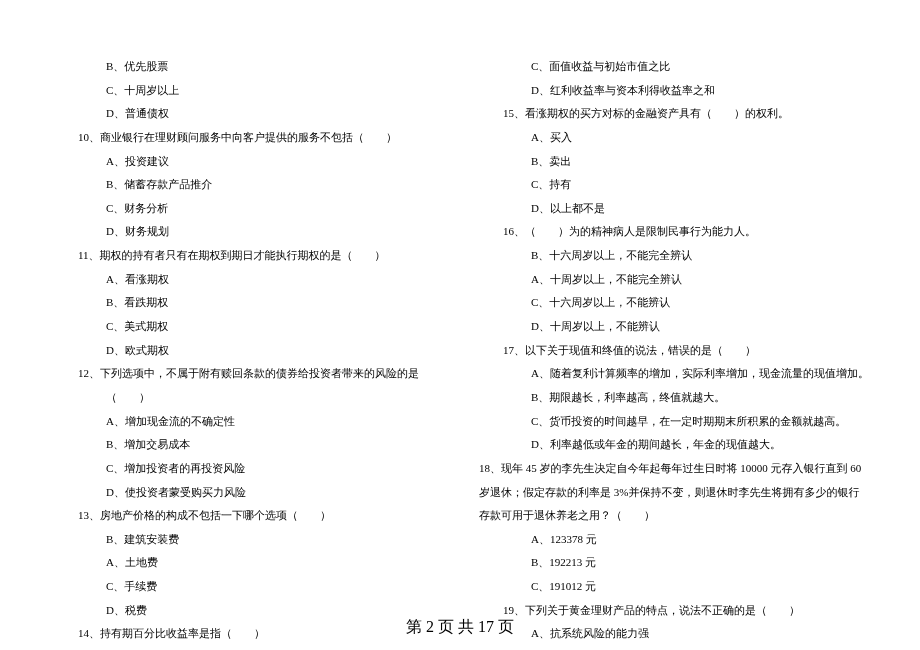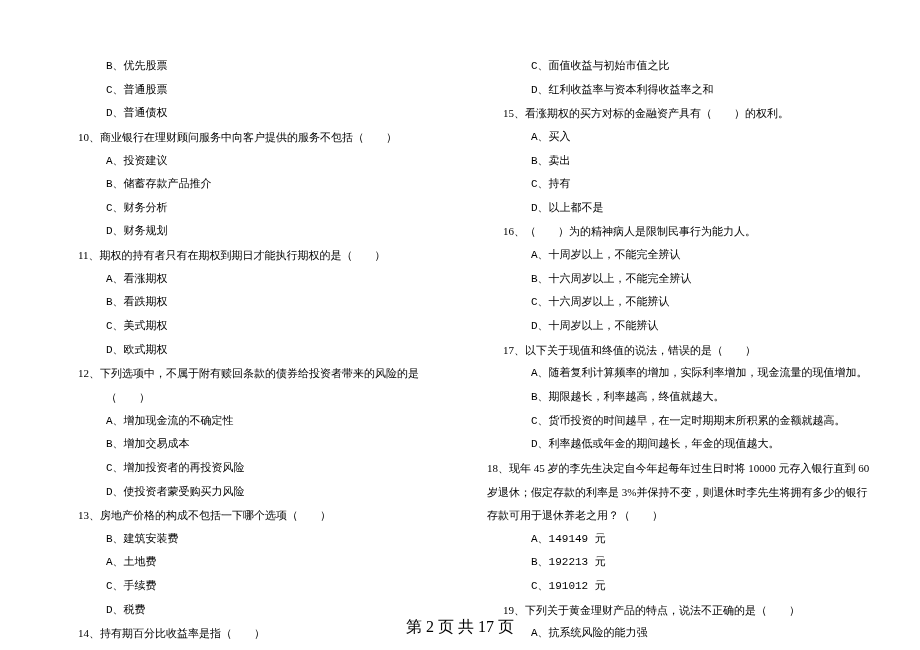--- a/index.html
+++ b/index.html
@@ -17,21 +17,20 @@
     padding: 55px 50px 30px 50px;
     display: flex;
     gap: 30px;
   }
   .col {
     flex: 1;
     line-height: 2.15;
   }
   .opt {
     padding-left: 56px;
-    font-family: Liberation Mono, monospace;
   }
   .q {
     padding-left: 28px;
     text-indent: -28px;
     margin-left: 28px;
   }
   .footer {
     position: absolute;
     bottom: 12px;
     width: 100%;
@@ -39,21 +38,21 @@
     font-size: 16px;
   }
 </style>
 </head>
 <body>
 
 <div class="page">
 
   <div class="col">
     <div class="opt">B、优先股票</div>
-    <div class="opt">C、普通股票</div>
+    <div class="opt">C、十周岁以上</div>
     <div class="opt">D、普通债权</div>
 
     <div class="q">10、商业银行在理财顾问服务中向客户提供的服务不包括（　　）</div>
     <div class="opt">A、投资建议</div>
     <div class="opt">B、储蓄存款产品推介</div>
     <div class="opt">C、财务分析</div>
     <div class="opt">D、财务规划</div>
 
     <div class="q">11、期权的持有者只有在期权到期日才能执行期权的是（　　）</div>
     <div class="opt">A、看涨期权</div>
@@ -82,33 +81,33 @@
     <div class="opt">C、面值收益与初始市值之比</div>
     <div class="opt">D、红利收益率与资本利得收益率之和</div>
 
     <div class="q">15、看涨期权的买方对标的金融资产具有（　　）的权利。</div>
     <div class="opt">A、买入</div>
     <div class="opt">B、卖出</div>
     <div class="opt">C、持有</div>
     <div class="opt">D、以上都不是</div>
 
     <div class="q">16、（　　）为的精神病人是限制民事行为能力人。</div>
+    <div class="opt">B、十六周岁以上，不能完全辨认</div>
     <div class="opt">A、十周岁以上，不能完全辨认</div>
-    <div class="opt">B、十六周岁以上，不能完全辨认</div>
     <div class="opt">C、十六周岁以上，不能辨认</div>
     <div class="opt">D、十周岁以上，不能辨认</div>
 
     <div class="q">17、以下关于现值和终值的说法，错误的是（　　）</div>
     <div class="opt">A、随着复利计算频率的增加，实际利率增加，现金流量的现值增加。</div>
     <div class="opt">B、期限越长，利率越高，终值就越大。</div>
     <div class="opt">C、货币投资的时间越早，在一定时期期末所积累的金额就越高。</div>
     <div class="opt">D、利率越低或年金的期间越长，年金的现值越大。</div>
 
-    <div class="q" style="margin-left:12px;text-indent:0;padding-left:0;">18、现年 45 岁的李先生决定自今年起每年过生日时将 10000 元存入银行直到 60 岁退休；假定存款的利率是 3%并保持不变，则退休时李先生将拥有多少的银行存款可用于退休养老之用？（　　）</div>
-    <div class="opt">A、149149 元</div>
+    <div class="q" style="margin-left:4px;text-indent:0;padding-left:0;">18、现年 45 岁的李先生决定自今年起每年过生日时将 10000 元存入银行直到 60 岁退休；假定存款的利率是 3%并保持不变，则退休时李先生将拥有多少的银行存款可用于退休养老之用？（　　）</div>
+    <div class="opt">A、123378 元</div>
     <div class="opt">B、192213 元</div>
     <div class="opt">C、191012 元</div>
 
     <div class="q">19、下列关于黄金理财产品的特点，说法不正确的是（　　）</div>
     <div class="opt">A、抗系统风险的能力强</div>
 
   </div>
 
 </div>
 

